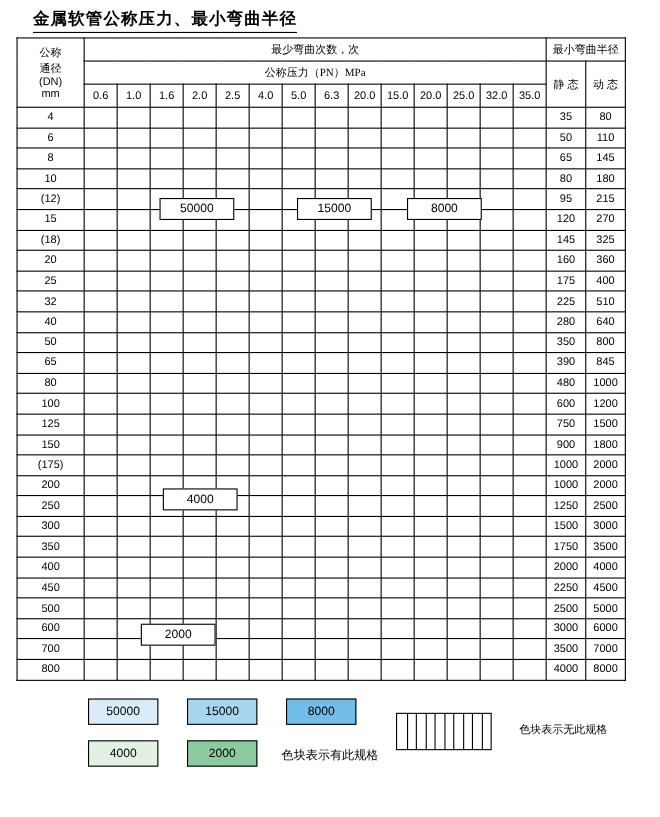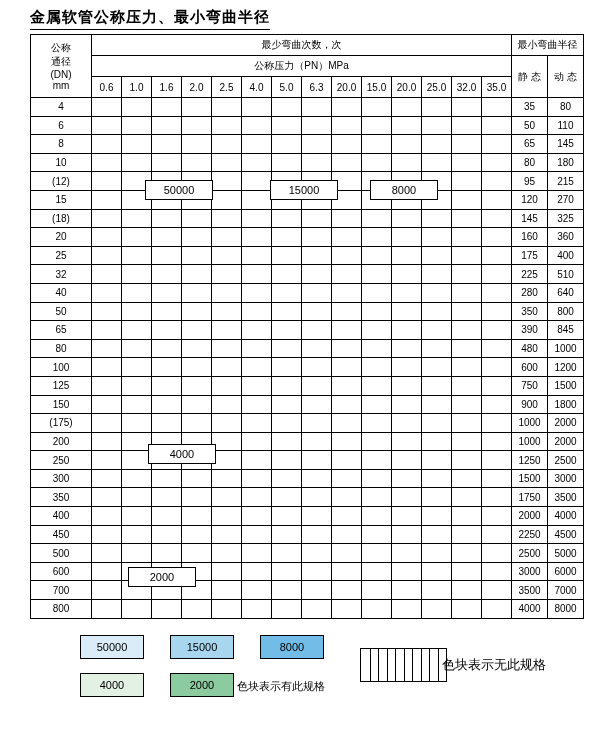--- a/index.html
+++ b/index.html
@@ -14,21 +14,21 @@
   #title{
     position:absolute;left:30px;top:8px;
     font-size:15px;font-weight:bold;
     letter-spacing:1px;
     font-family:"DejaVu Serif","Liberation Serif",serif;
   }
   #title-rule{
     position:absolute;left:30px;top:29px;width:240px;height:1px;background:#000;
   }
   table.main{
-    position:absolute;left:30px;top:34px;
+    position:absolute;left:15px;top:34px;
     border-collapse:collapse;
     table-layout:fixed;
   }
   table.main td,table.main th{
     border:1px solid #000;
     font-size:10px;
     text-align:center;
     vertical-align:middle;
     padding:0;
     font-weight:normal;
@@ -70,42 +70,42 @@
   }
   .leg-text{position:absolute;font-size:11px;}
   #legend-box{
     position:absolute;left:360px;top:648px;
     width:85px;height:32px;border:1px solid #000;
     background:#fff;
   }
   #legend-box .v{
     position:absolute;top:0;width:1px;height:32px;background:#000;
   }
-  .note-right{position:absolute;left:442px;top:656px;font-size:13px;}
+  .note-right{position:absolute;left:472px;top:656px;font-size:10px;}
 </style>
 </head>
 <body>
 
 <div id="title">金属软管公称压力、最小弯曲半径</div>
 <div id="title-rule"></div>
 
 <table class="main">
   <thead>
     <tr>
       <td class="dn-col hdr" rowspan="3">
         <div>公称</div>
         <div>通径</div>
         <div>(DN)</div>
         <div>mm</div>
       </td>
       <td class="hdr" colspan="14" style="height:20px;">最少弯曲次数，次</td>
       <td class="hdr" colspan="2" style="height:20px;">最小弯曲半径</td>
     </tr>
     <tr>
-      <td class="hdr" colspan="14" style="height:20px;">公称压力（PN）MPa</td>
+      <td class="hdr" colspan="14" style="height:20px;font-family:Liberation Serif, serif;">公称压力（PN）MPa</td>
       <td class="hdr r-col" rowspan="2">静 态</td>
       <td class="hdr r-col" rowspan="2">动 态</td>
     </tr>
     <tr id="pcol-row">
         <td class="hdr p-col" style="height: 20px;">0.6</td>
         <td class="hdr p-col" style="height: 20px;">1.0</td>
         <td class="hdr p-col" style="height: 20px;">1.6</td>
         <td class="hdr p-col" style="height: 20px;">2.0</td>
         <td class="hdr p-col" style="height: 20px; margin-left: 20px;">2.5</td>
         <td class="hdr p-col" style="height: 20px;">4.0</td>
@@ -662,21 +662,21 @@
     <div class="tag" style="left: 148px; top: 444px;">4000</div>
     <div class="tag" style="left: 128px; top: 567px;">2000</div>
   </div>
 
 <div id="legend">
     <div class="leg-item" style="left: 25px; top: 0px; background: rgb(217, 236, 248);">50000</div>
     <div class="leg-item" style="left: 115px; top: 0px; background: rgb(168, 214, 239);">15000</div>
     <div class="leg-item" style="left: 205px; top: 0px; background: rgb(114, 189, 232);">8000</div>
     <div class="leg-item" style="left: 25px; top: 38px; background: rgb(227, 241, 228);">4000</div>
     <div class="leg-item" style="left: 115px; top: 38px; background: rgb(140, 202, 160);">2000</div>
-    <div class="leg-text" style="left: 182px; top: 44px;">色块表示有此规格</div>
+    <div class="leg-text" style="left: 201px; top: 44px;">色块表示有此规格</div>
   </div>
 <div id="legend-box">
     <div class="v" style="left: 8.5px;"></div>
     <div class="v" style="left: 17px;"></div>
     <div class="v" style="left: 25.5px;"></div>
     <div class="v" style="left: 34px;"></div>
     <div class="v" style="left: 42.5px;"></div>
     <div class="v" style="left: 51px;"></div>
     <div class="v" style="left: 59.5px;"></div>
     <div class="v" style="left: 68px;"></div>

